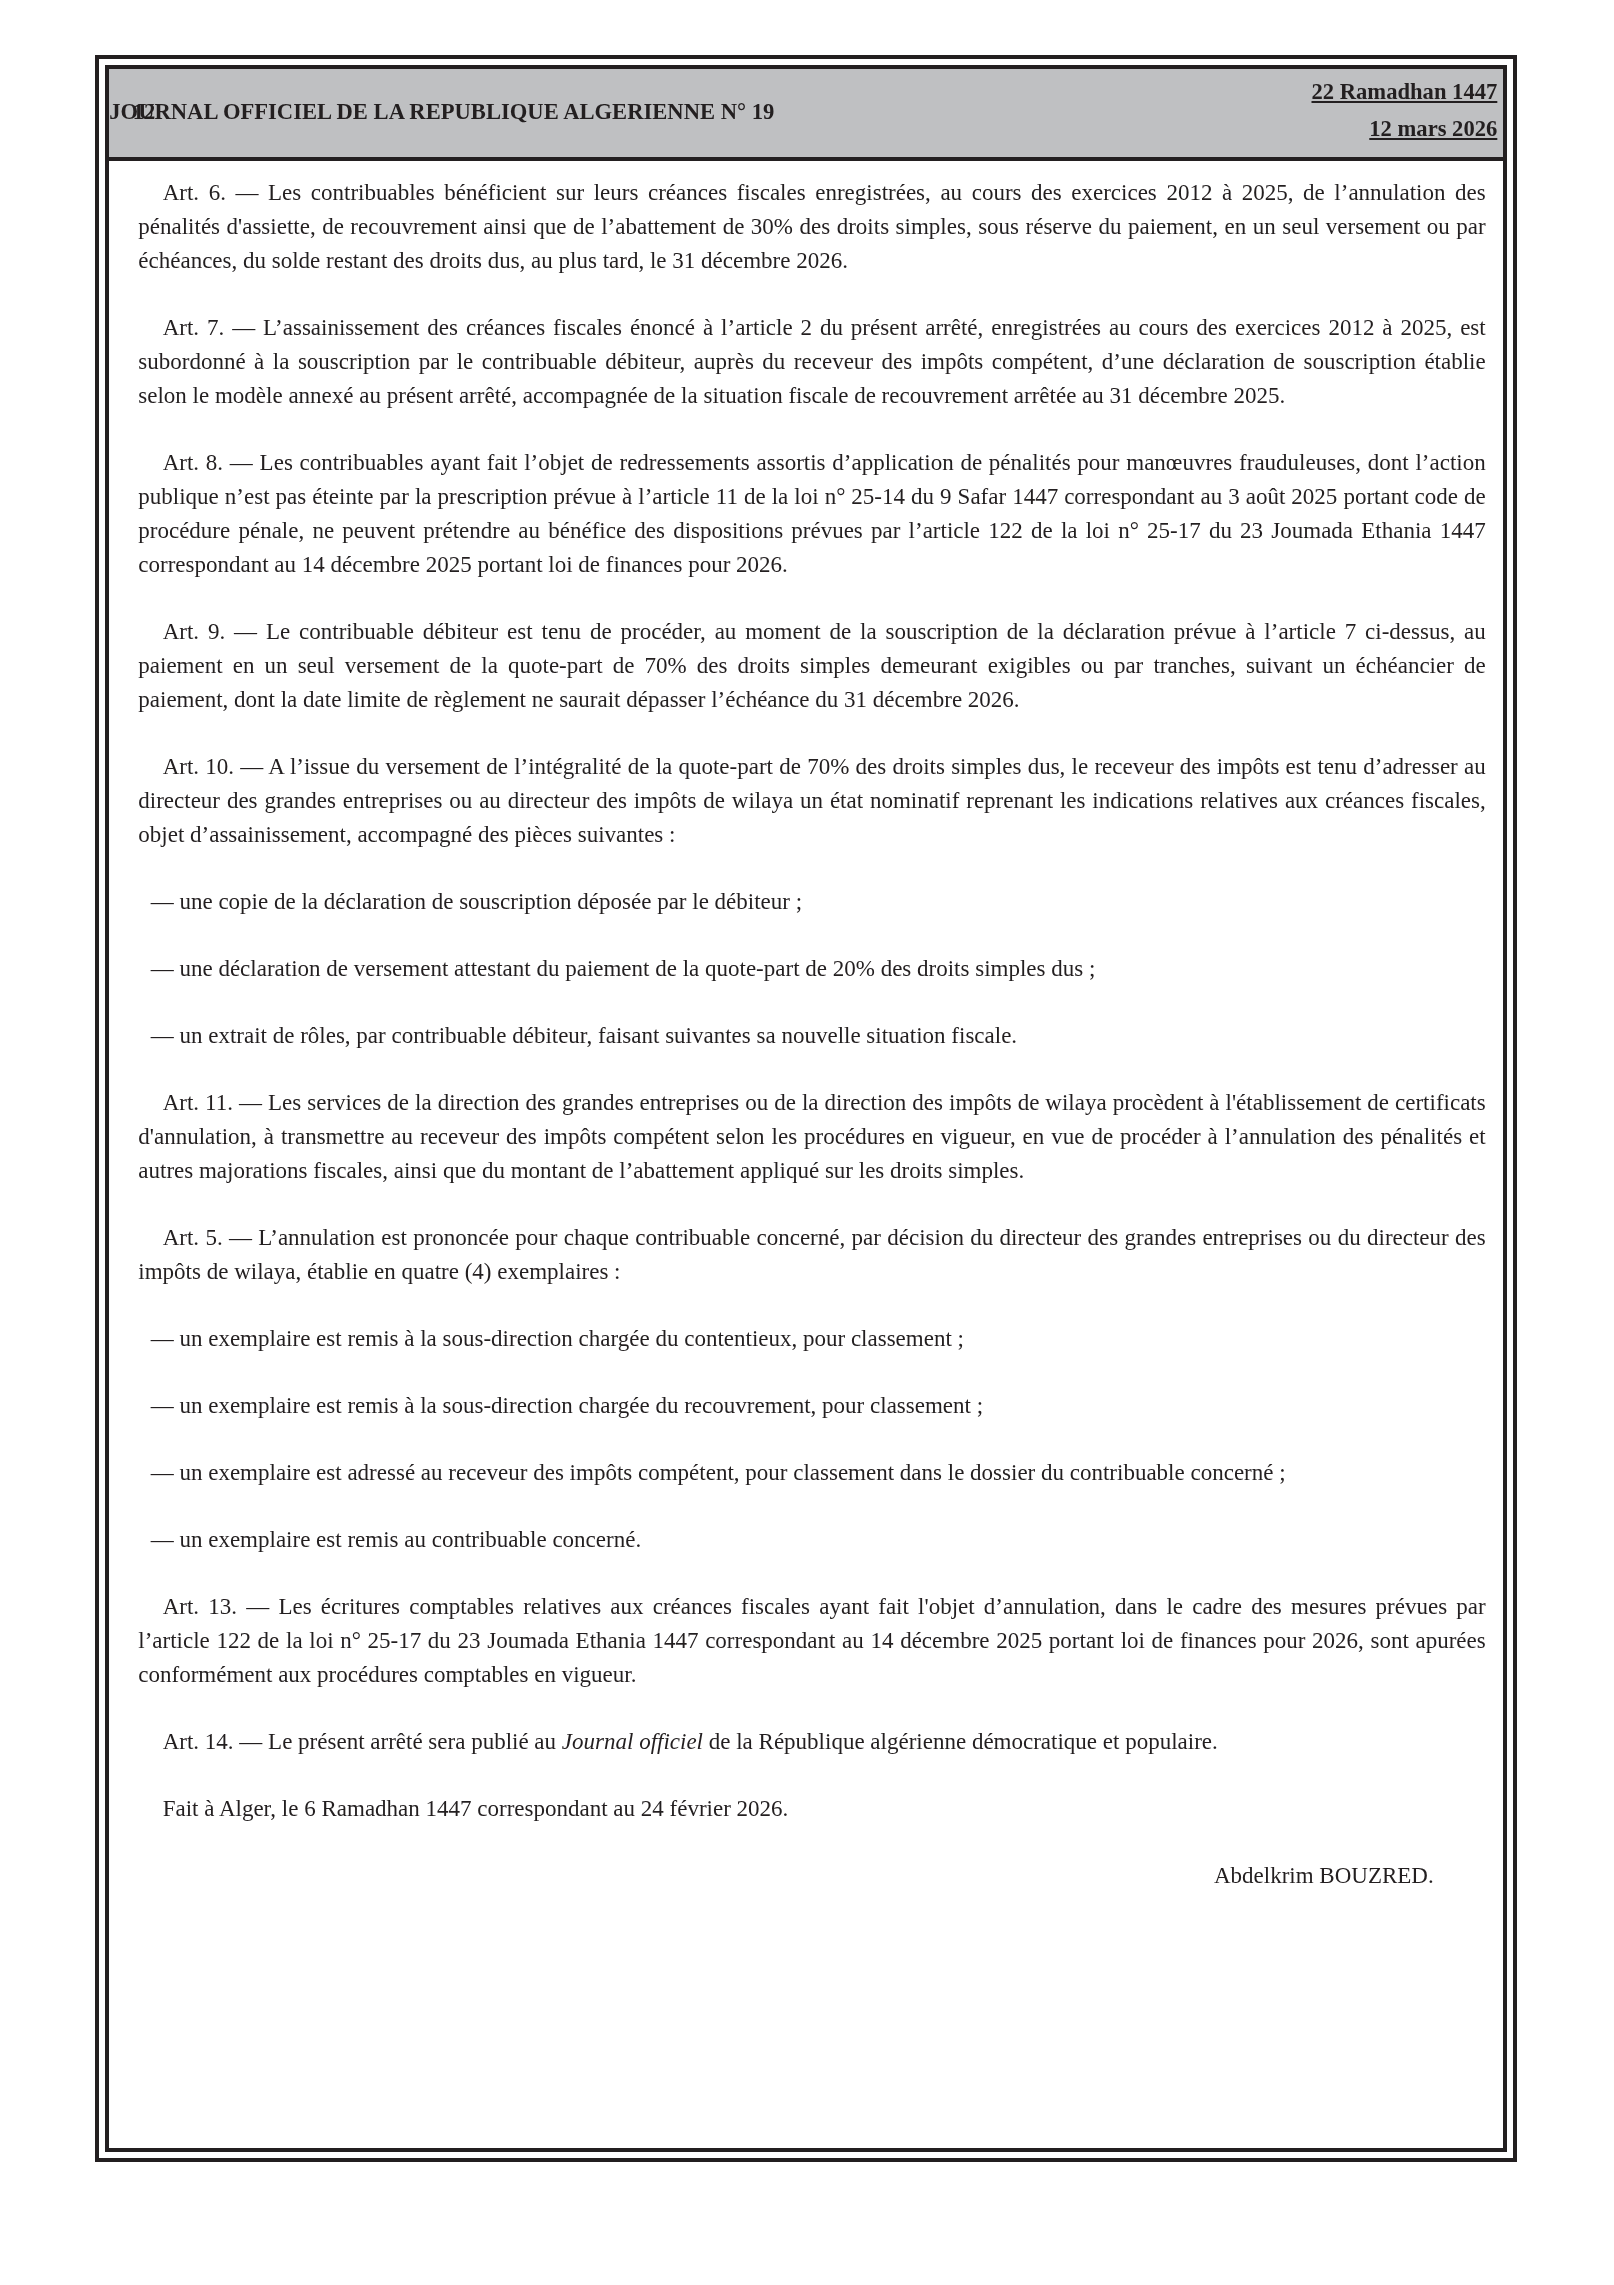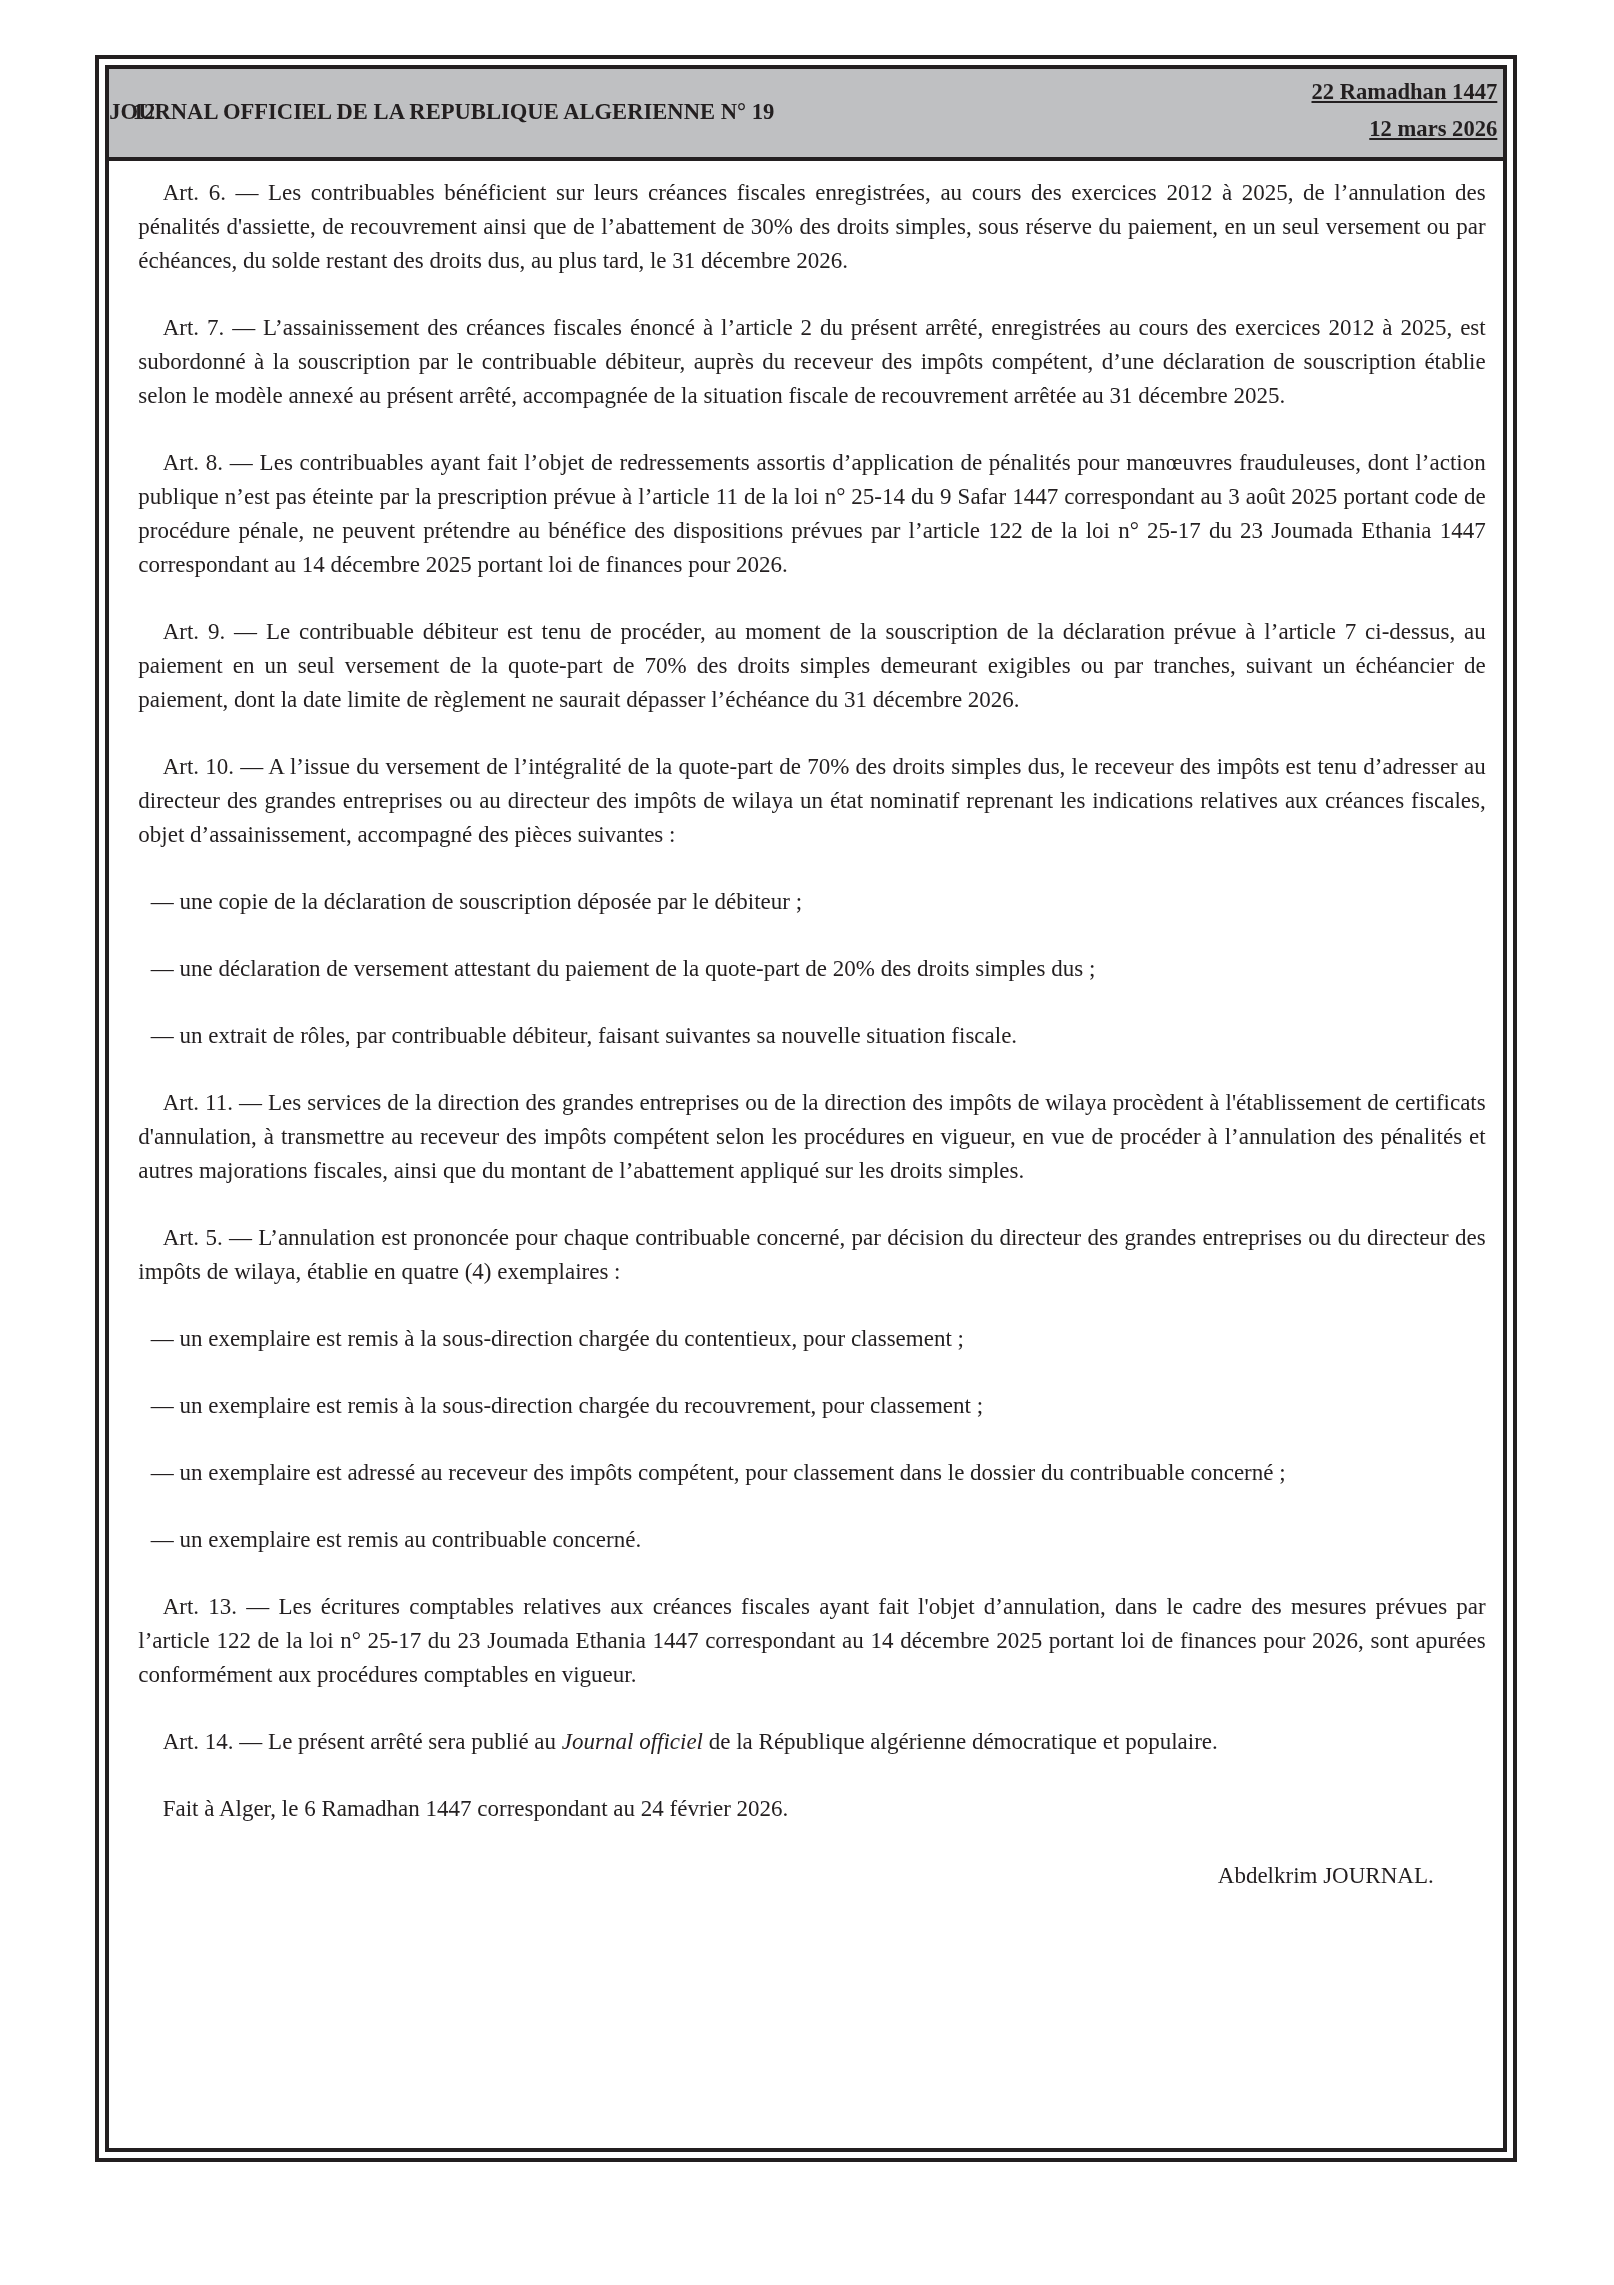--- a/index.html
+++ b/index.html
@@ -50,17 +50,17 @@
       <p class="item">— un extrait de rôles, par contribuable débiteur, faisant suivantes sa nouvelle situation fiscale.</p>
       <p class="para spaced">Art. 11. — Les services de la direction des grandes entreprises ou de la direction des impôts de wilaya procèdent à l'établissement de certificats d'annulation, à transmettre au receveur des impôts compétent selon les procédures en vigueur, en vue de procéder à l’annulation des pénalités et autres majorations fiscales, ainsi que du montant de l’abattement appliqué sur les droits simples.</p>
       <p class="para last-before-items">Art. 5. — L’annulation est prononcée pour chaque contribuable concerné, par décision du directeur des grandes entreprises ou du directeur des impôts de wilaya, établie en quatre (4) exemplaires :</p>
       <p class="item">— un exemplaire est remis à la sous-direction chargée du contentieux, pour classement ;</p>
       <p class="item">— un exemplaire est remis à la sous-direction chargée du recouvrement, pour classement ;</p>
       <p class="item">— un exemplaire est adressé au receveur des impôts compétent, pour classement dans le dossier du contribuable concerné ;</p>
       <p class="item">— un exemplaire est remis au contribuable concerné.</p>
       <p class="para spaced">Art. 13. — Les écritures comptables relatives aux créances fiscales ayant fait l'objet d’annulation, dans le cadre des mesures prévues par l’article 122 de la loi n° 25-17 du 23 Joumada Ethania 1447 correspondant au 14 décembre 2025 portant loi de finances pour 2026, sont apurées conformément aux procédures comptables en vigueur.</p>
       <p class="para spaced"><span>Art. 14. — Le présent arrêté sera publié au </span><em>Journal officiel</em><span> de la République algérienne démocratique et populaire.</span></p>
       <p class="para">Fait à Alger, le 6 Ramadhan 1447 correspondant au 24 février 2026.</p>
-      <div class="signature">Abdelkrim JOURNAL.</div>
+      <div class="signature">Abdelkrim BOUZRED.</div>
     </div>
   </div>
 </div>
 
 
 </body></html>

